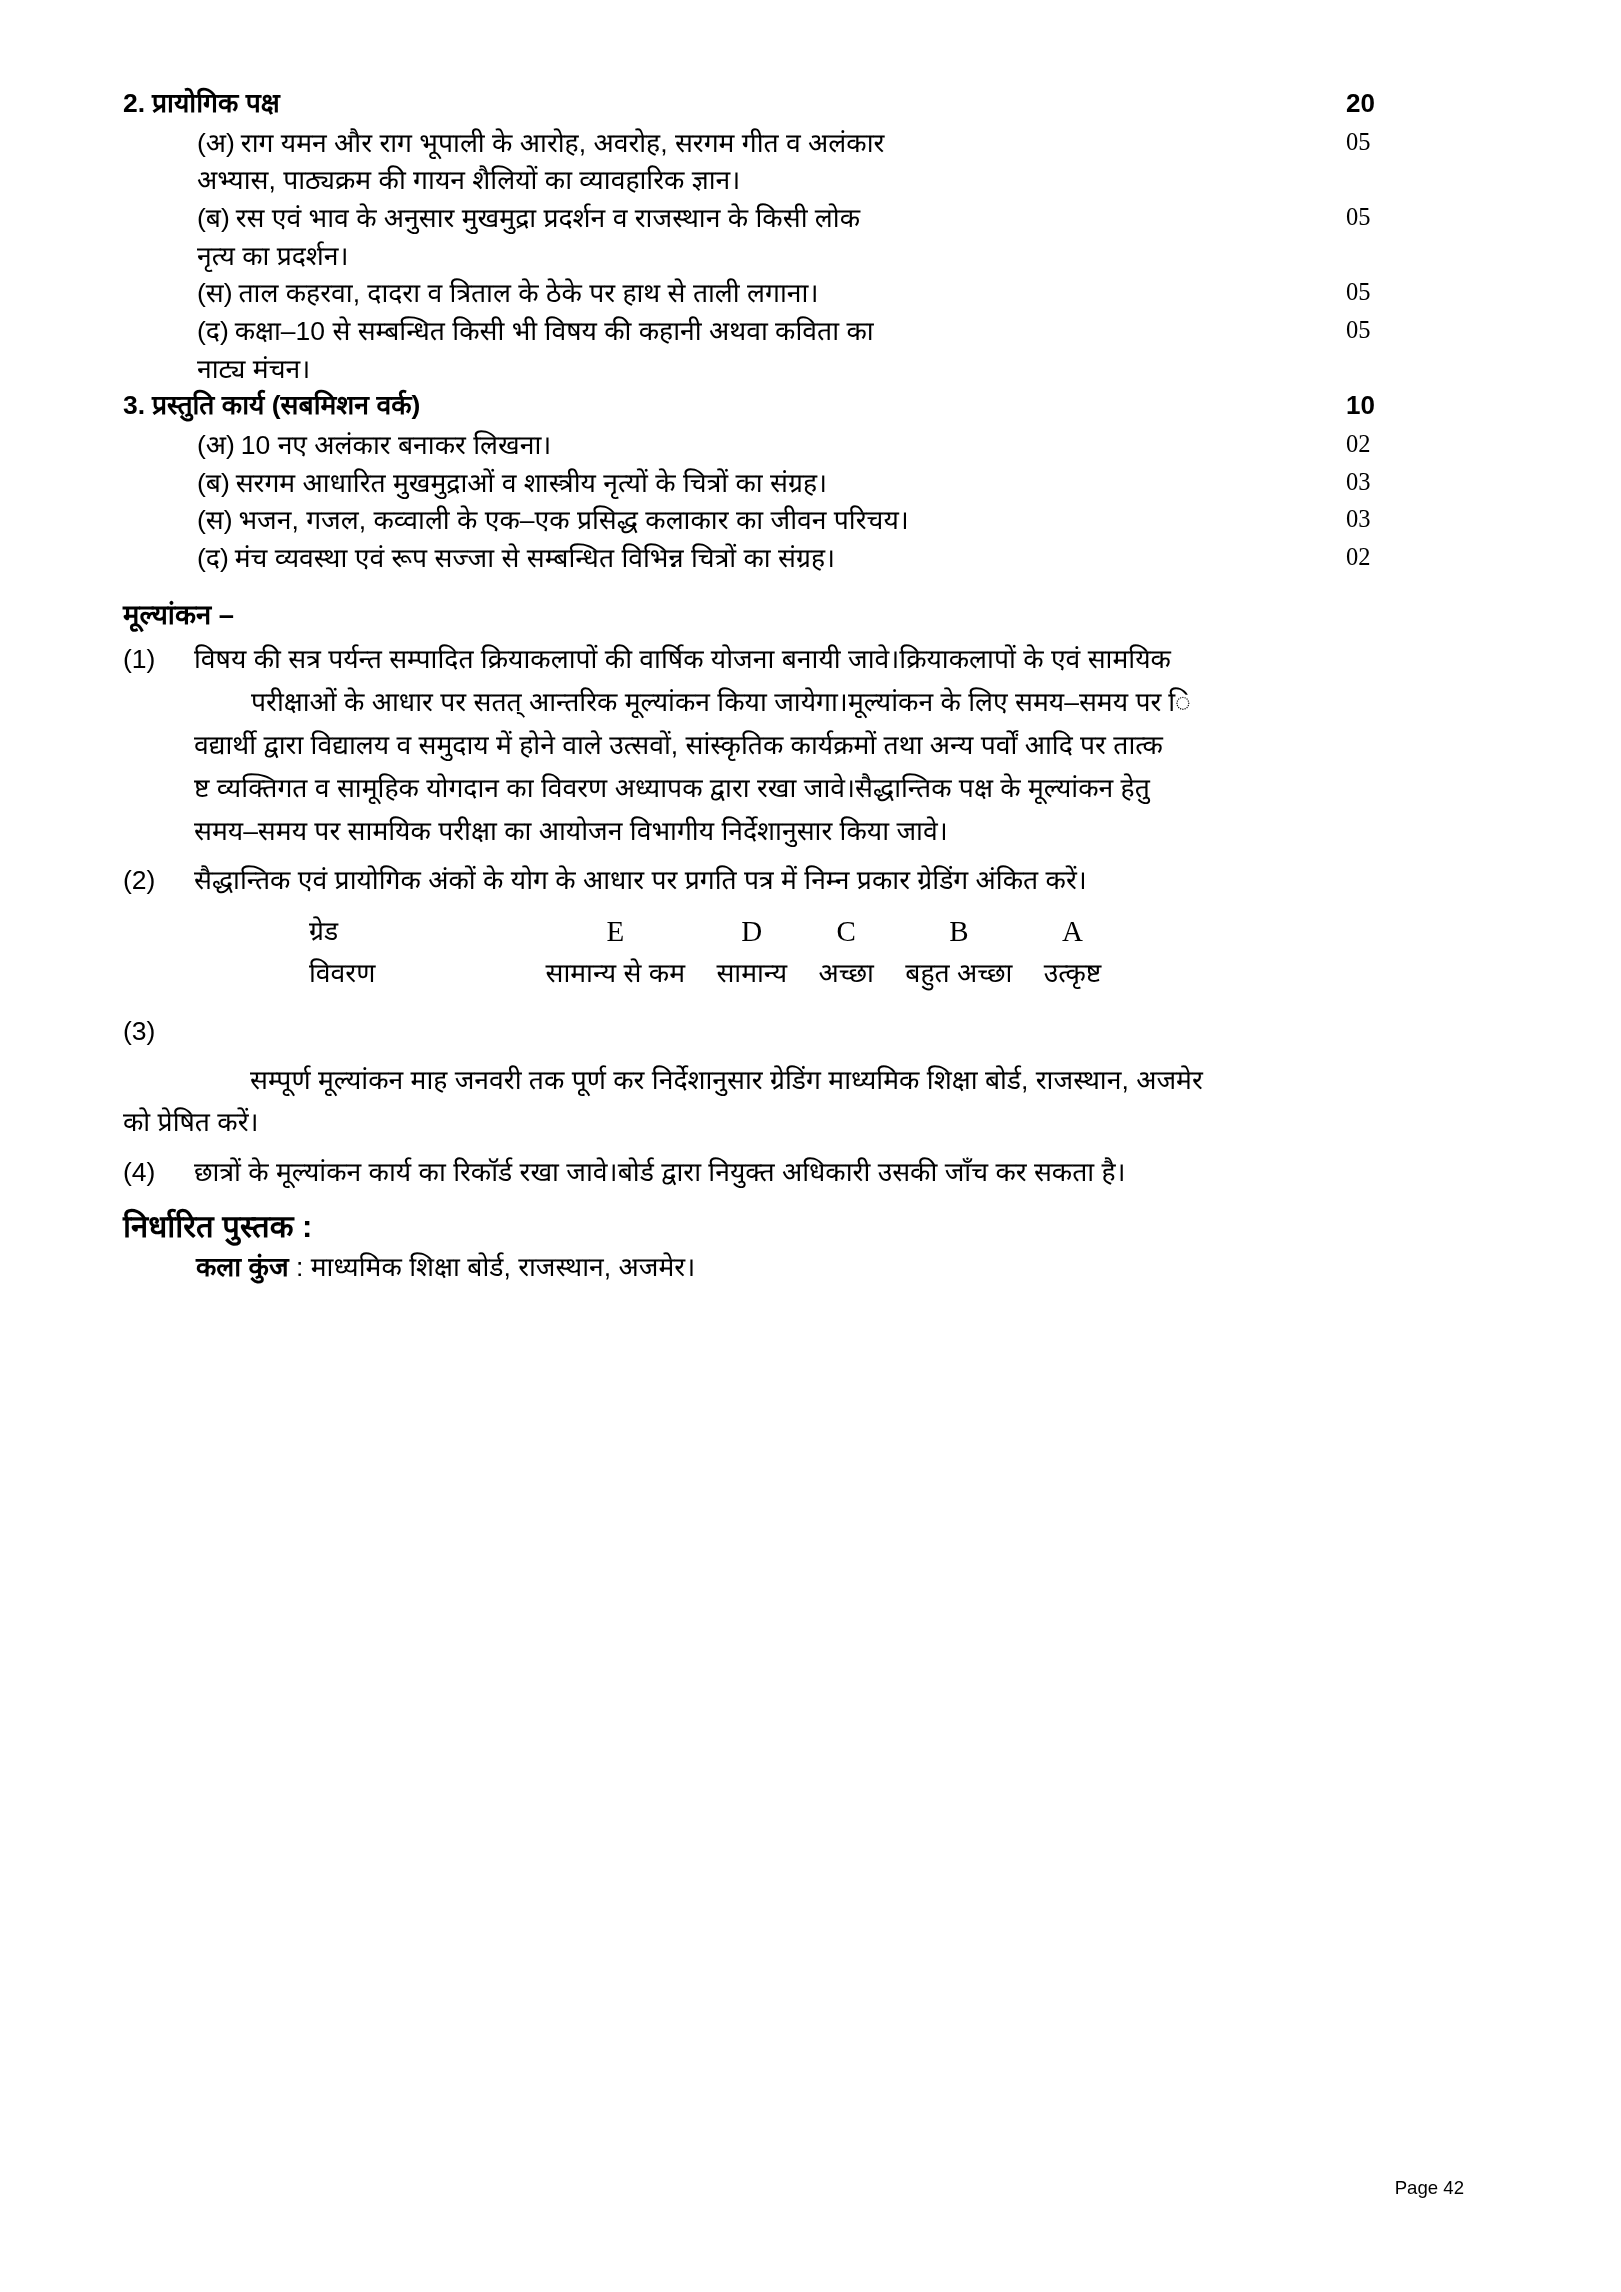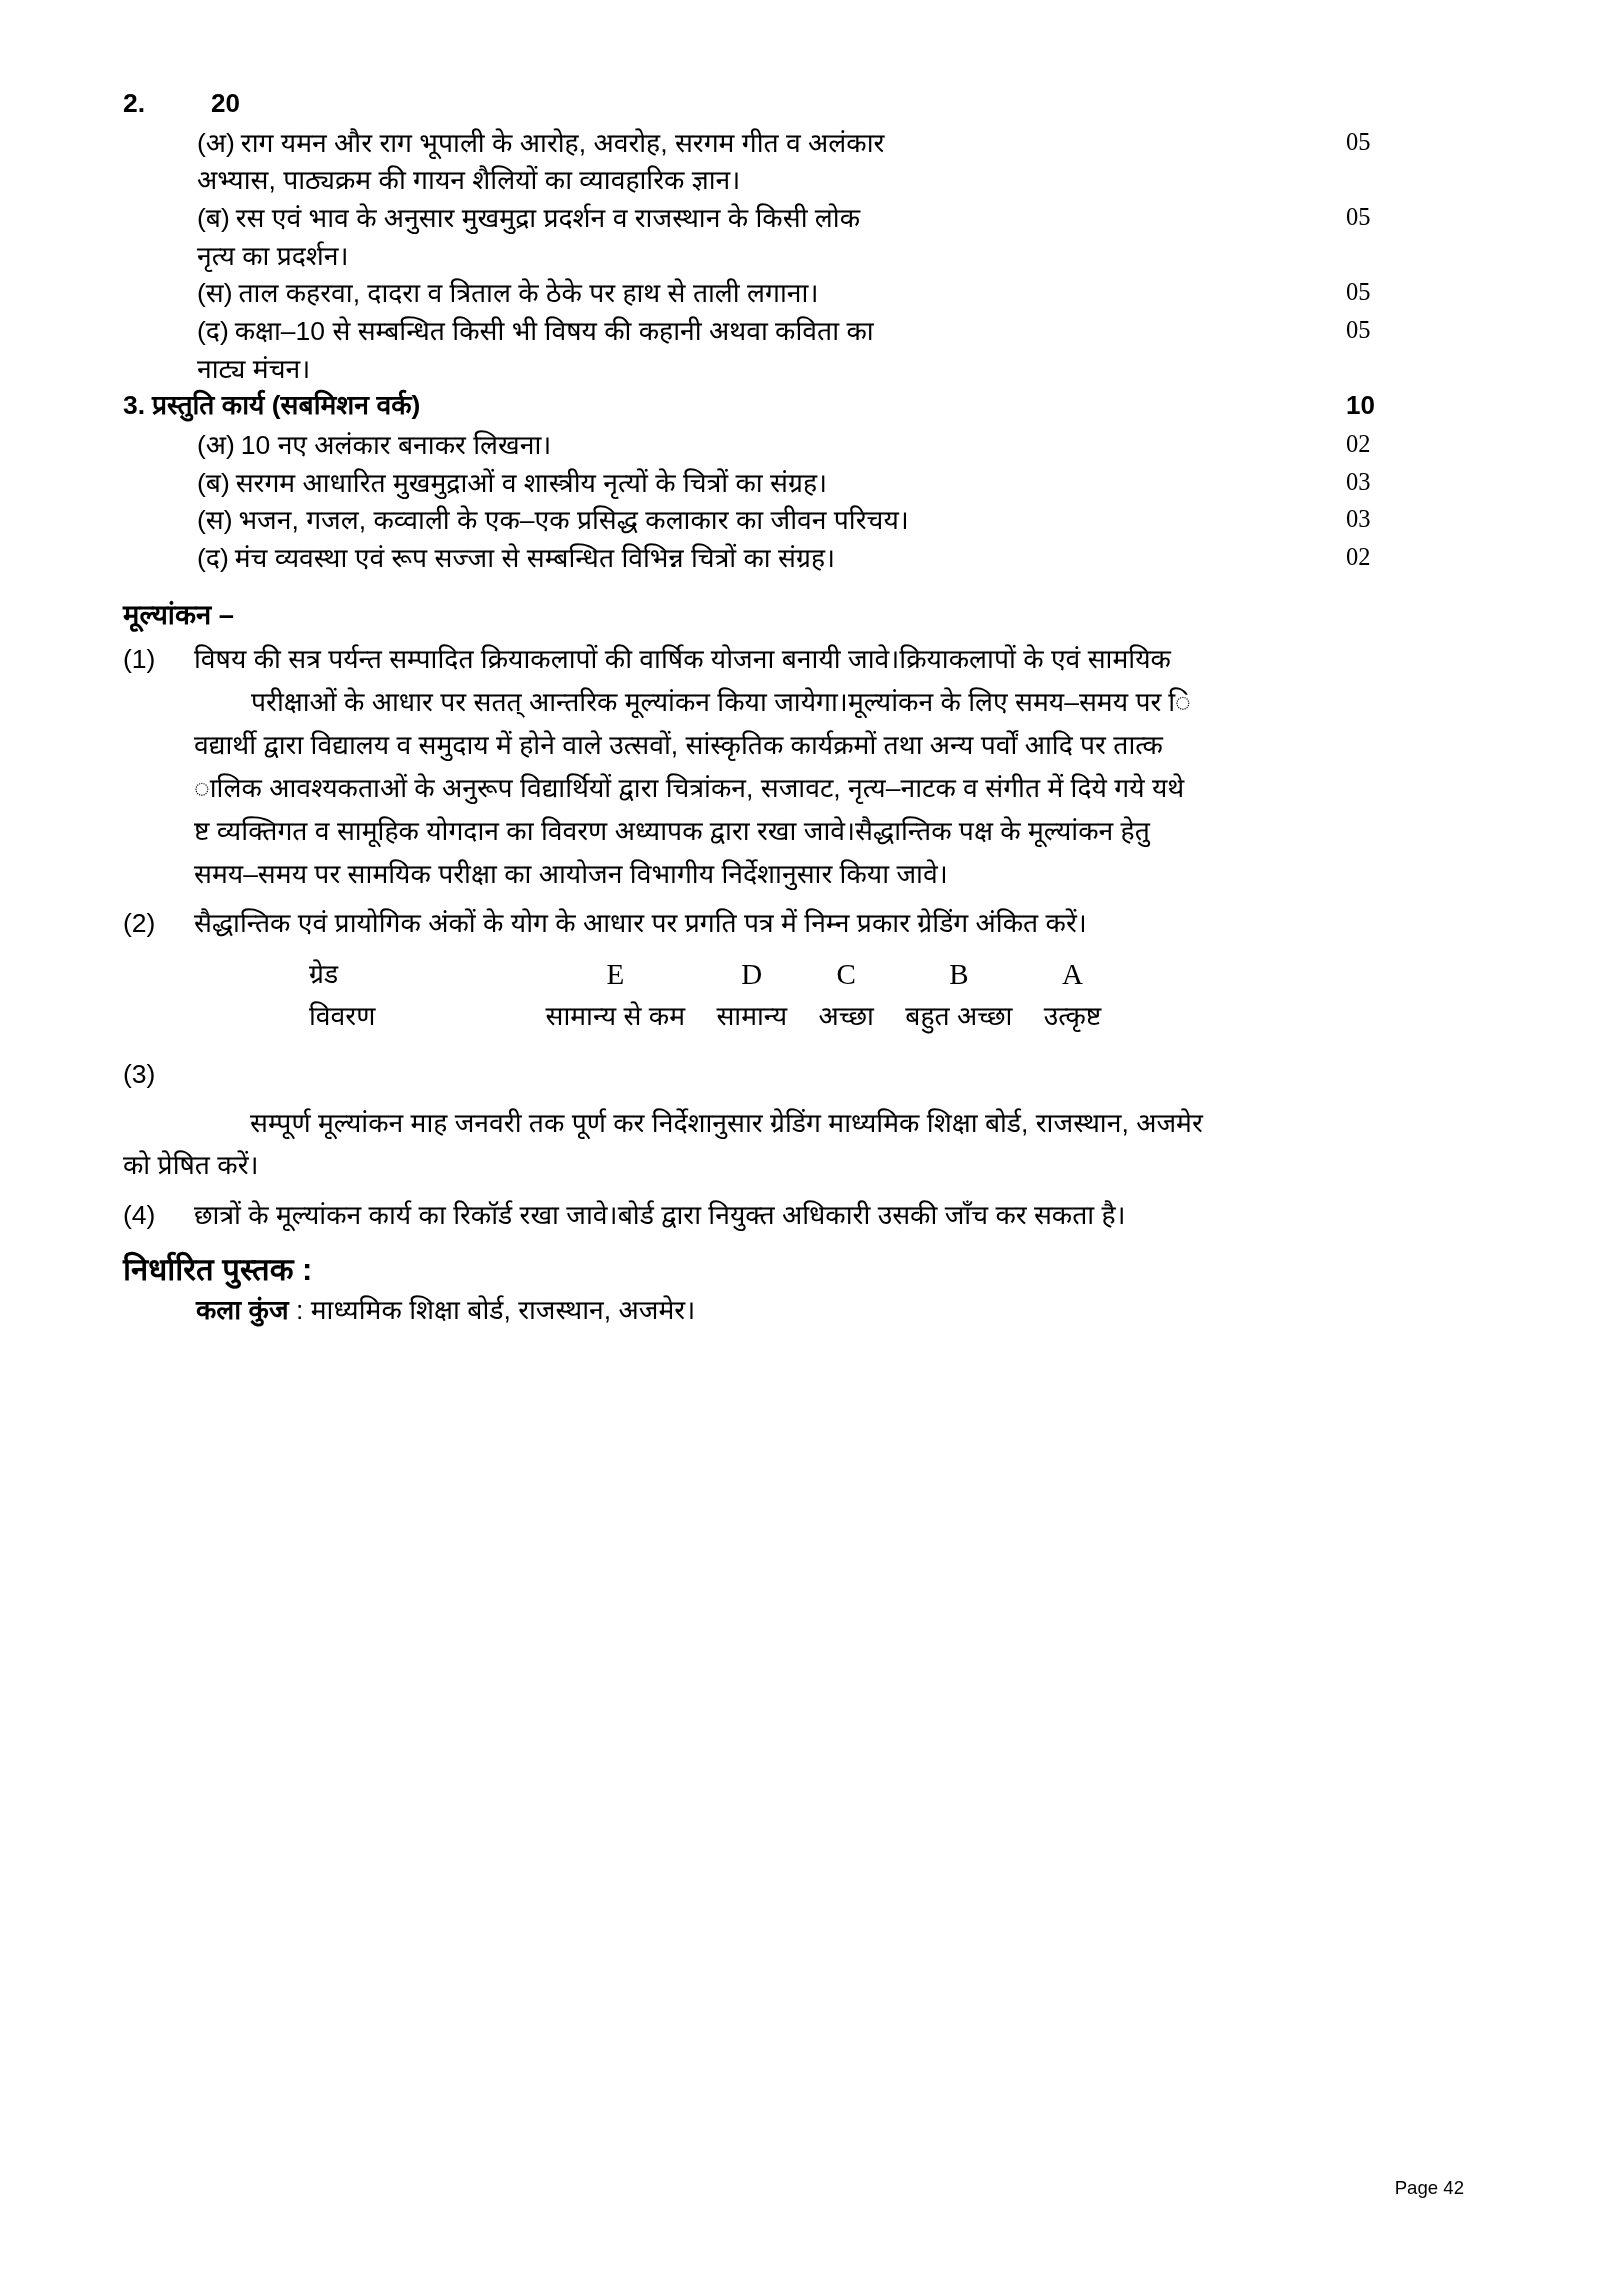--- a/index.html
+++ b/index.html
@@ -164,20 +164,21 @@
   }
 </style>
 </head>
 <body>
 
 <div class="page">
 
   <div class="sec-block">
     <div class="sec-head hi">
       <span class="num">2.</span>
+      <span class="title">प्रायोगिक पक्ष</span>
       <span class="marks">20</span>
     </div>
 
     <div class="item-row">
       <span class="indent"></span>
       <span class="body hi">
         <span class="lbl">(अ)</span><span>राग यमन और राग भूपाली के आरोह, अवरोह, सरगम गीत व अलंकार</span>
       </span>
       <span class="marks">05</span>
     </div>
@@ -260,21 +261,20 @@
   </div>
 
   <div class="eval-title hi">मूल्यांकन –</div>
 
   <div class="num-para">
     <span class="pnum hi">(1)</span>
     <span class="ptext hi">
       <p>विषय की सत्र पर्यन्त सम्पादित क्रियाकलापों की वार्षिक योजना बनायी जावे।क्रियाकलापों के एवं सामयिक</p>
       <p class="hang">परीक्षाओं के आधार पर सतत् आन्तरिक मूल्यांकन किया जायेगा।मूल्यांकन के लिए समय–समय पर ि</p>
       <p>वद्यार्थी द्वारा विद्यालय व समुदाय में होने वाले उत्सवों, सांस्कृतिक कार्यक्रमों तथा अन्य पर्वों आदि पर तात्क</p>
-      <p>ालिक आवश्यकताओं के अनुरूप विद्यार्थियों द्वारा चित्रांकन, सजावट, नृत्य–नाटक व संगीत में दिये गये यथे</p>
       <p>ष्ट व्यक्तिगत व सामूहिक योगदान का विवरण अध्यापक द्वारा रखा जावे।सैद्धान्तिक पक्ष के मूल्यांकन हेतु</p>
       <p>समय–समय पर सामयिक परीक्षा का आयोजन विभागीय निर्देशानुसार किया जावे।</p>
     </span>
   </div>
 
   <div class="num-para">
     <span class="pnum hi">(2)</span>
     <span class="ptext hi">
       <p>सैद्धान्तिक एवं प्रायोगिक अंकों के योग के आधार पर प्रगति पत्र में निम्न प्रकार ग्रेडिंग अंकित करें।</p>
     </span>

